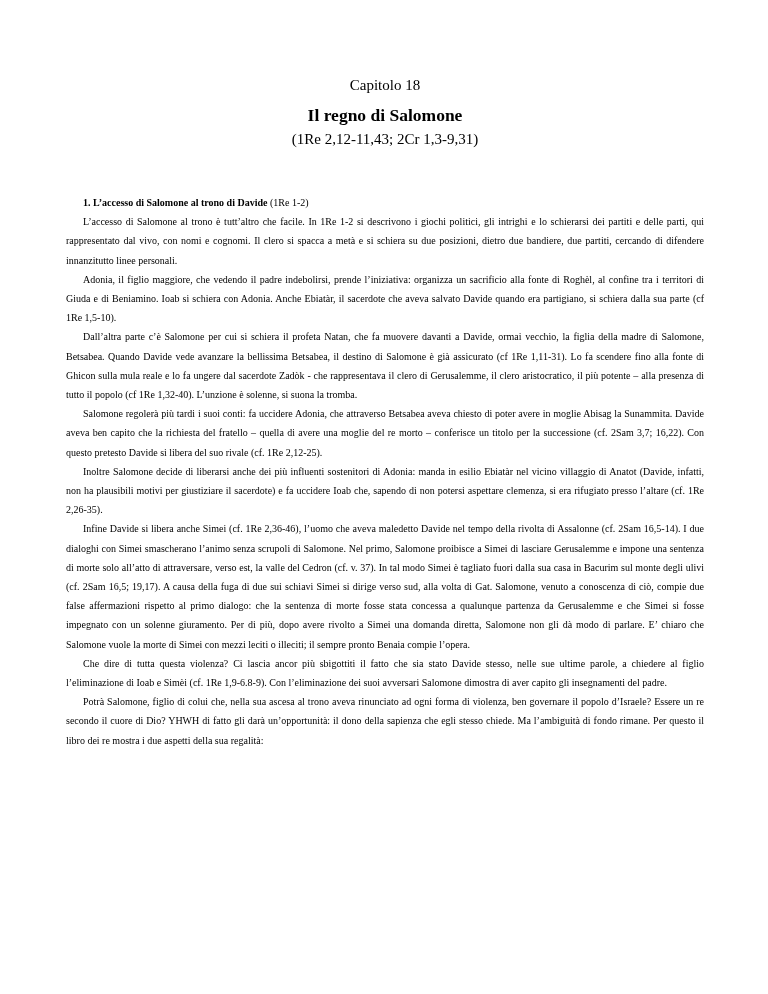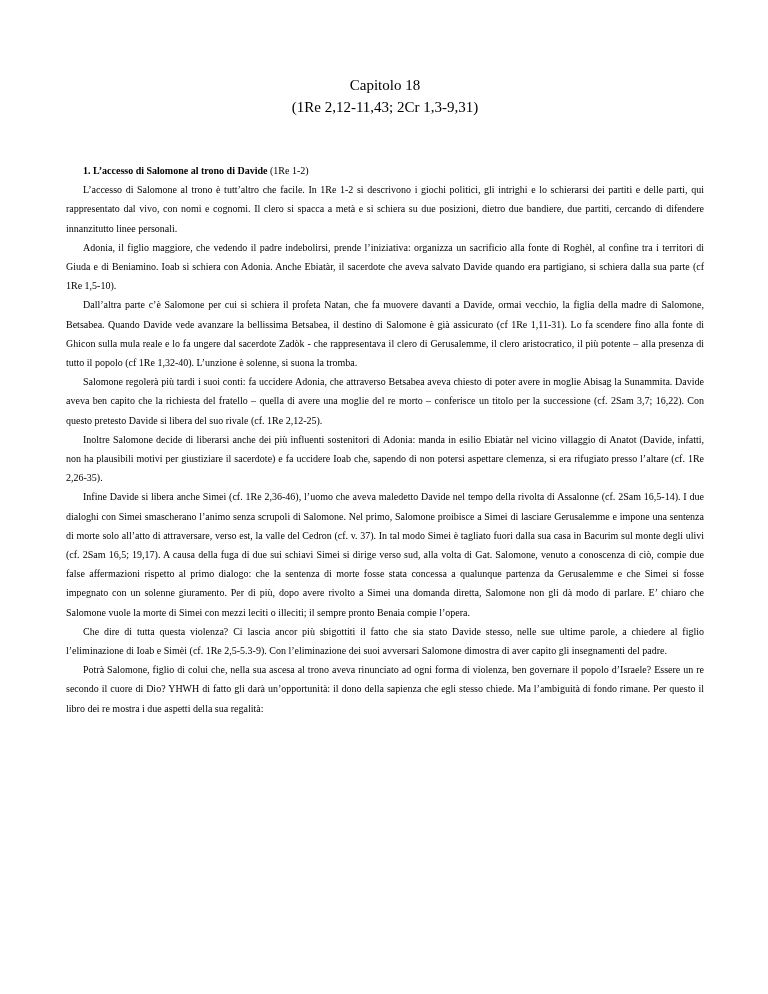--- a/index.html
+++ b/index.html
@@ -55,36 +55,37 @@
   .italic {
   }
 </style>
 </head>
 <body>
 
 <div class="page">
 
   <div class="header">
     <p class="chapter">Capitolo 18</p>
+    <p class="title">Il regno di Salomone</p>
     <p class="reference">(1Re 2,12-11,43; 2Cr 1,3-9,31)</p>
   </div>
 
   <div class="body-text">
     <p class="section-heading"><b>1. L’accesso di Salomone al trono di Davide</b><span> (1Re 1-2)</span></p>
 
     <p>L’accesso di Salomone al trono è tutt’altro che facile. In 1Re 1-2 si descrivono i giochi politici, gli intrighi e lo schierarsi dei partiti e delle parti, qui rappresentato dal vivo, con nomi e cognomi. Il clero si spacca a metà e si schiera su due posizioni, dietro due bandiere, due partiti, cercando di difendere innanzitutto linee personali.</p>
 
     <p>Adonia, il figlio maggiore, che vedendo il padre indebolirsi, prende l’iniziativa: organizza un sacrificio alla fonte di Roghèl, al confine tra i territori di Giuda e di Beniamino. Ioab si schiera con Adonia. Anche Ebiatàr, il sacerdote che aveva salvato Davide quando era partigiano, si schiera dalla sua parte (cf 1Re 1,5-10).</p>
 
     <p>Dall’altra parte c’è Salomone per cui si schiera il profeta Natan, che fa muovere davanti a Davide, ormai vecchio, la figlia della madre di Salomone, Betsabea. Quando Davide vede avanzare la bellissima Betsabea, il destino di Salomone è già assicurato (cf 1Re 1,11-31). Lo fa scendere fino alla fonte di Ghicon sulla mula reale e lo fa ungere dal sacerdote Zadòk - che rappresentava il clero di Gerusalemme, il clero aristocratico, il più potente – alla presenza di tutto il popolo (cf 1Re 1,32-40). L’unzione è solenne, si suona la tromba.</p>
 
     <p>Salomone regolerà più tardi i suoi conti: fa uccidere Adonia, che attraverso Betsabea aveva chiesto di poter avere in moglie Abisag la Sunammita. Davide aveva ben capito che la richiesta del fratello – quella di avere una moglie del re morto – conferisce un titolo per la successione (cf. 2Sam 3,7; 16,22). Con questo pretesto Davide si libera del suo rivale (cf. 1Re 2,12-25).</p>
 
     <p>Inoltre Salomone decide di liberarsi anche dei più influenti sostenitori di Adonia: manda in esilio Ebiatàr nel vicino villaggio di Anatot (Davide, infatti, non ha plausibili motivi per giustiziare il sacerdote) e fa uccidere Ioab che, sapendo di non potersi aspettare clemenza, si era rifugiato presso l’altare (cf. 1Re 2,26-35).</p>
 
     <p><span>Infine Davide si libera anche Simei (cf. 1Re 2,36-46), l’uomo che aveva maledetto Davide nel tempo della rivolta di Assalonne (cf. 2Sam 16,5-14). I due dialoghi con Simei smascherano l’animo senza scrupoli di Salomone. Nel primo, Salomone proibisce a Simei di lasciare Gerusalemme e impone una sentenza di morte solo all’atto di attraversare, verso est, la valle del Cedron (cf. v. 37). In tal modo Simei è tagliato fuori dalla sua casa in Bacurim sul monte degli ulivi (cf. 2Sam 16,5; 19,17). A causa della fuga di due sui schiavi Simei si dirige verso sud, alla volta di Gat. Salomone, venuto a conoscenza di ciò, compie due false affermazioni rispetto al primo dialogo: che la sentenza di morte fosse stata concessa a </span><span class="italic">qualunque</span><span> partenza da Gerusalemme e che Simei si fosse impegnato con un solenne giuramento. Per di più, dopo avere rivolto a Simei una domanda diretta, Salomone non gli dà modo di parlare. E’ chiaro che Salomone vuole la morte di Simei con mezzi leciti o illeciti; il sempre pronto Benaia compie l’opera.</span></p>
 
-    <p>Che dire di tutta questa violenza? Ci lascia ancor più sbigottiti il fatto che sia stato Davide stesso, nelle sue ultime parole, a chiedere al figlio l’eliminazione di Ioab e Simèi (cf. 1Re 2,5-5.3-9). Con l’eliminazione dei suoi avversari Salomone dimostra di aver capito gli insegnamenti del padre.</p>
+    <p>Che dire di tutta questa violenza? Ci lascia ancor più sbigottiti il fatto che sia stato Davide stesso, nelle sue ultime parole, a chiedere al figlio l’eliminazione di Ioab e Simèi (cf. 1Re 1,9-6.8-9). Con l’eliminazione dei suoi avversari Salomone dimostra di aver capito gli insegnamenti del padre.</p>
 
     <p>Potrà Salomone, figlio di colui che, nella sua ascesa al trono aveva rinunciato ad ogni forma di violenza, ben governare il popolo d’Israele? Essere un re secondo il cuore di Dio? YHWH di fatto gli darà un’opportunità: il dono della sapienza che egli stesso chiede. Ma l’ambiguità di fondo rimane. Per questo il libro dei re mostra i due aspetti della sua regalità:</p>
   </div>
 
 </div>
 
 </body></html>

